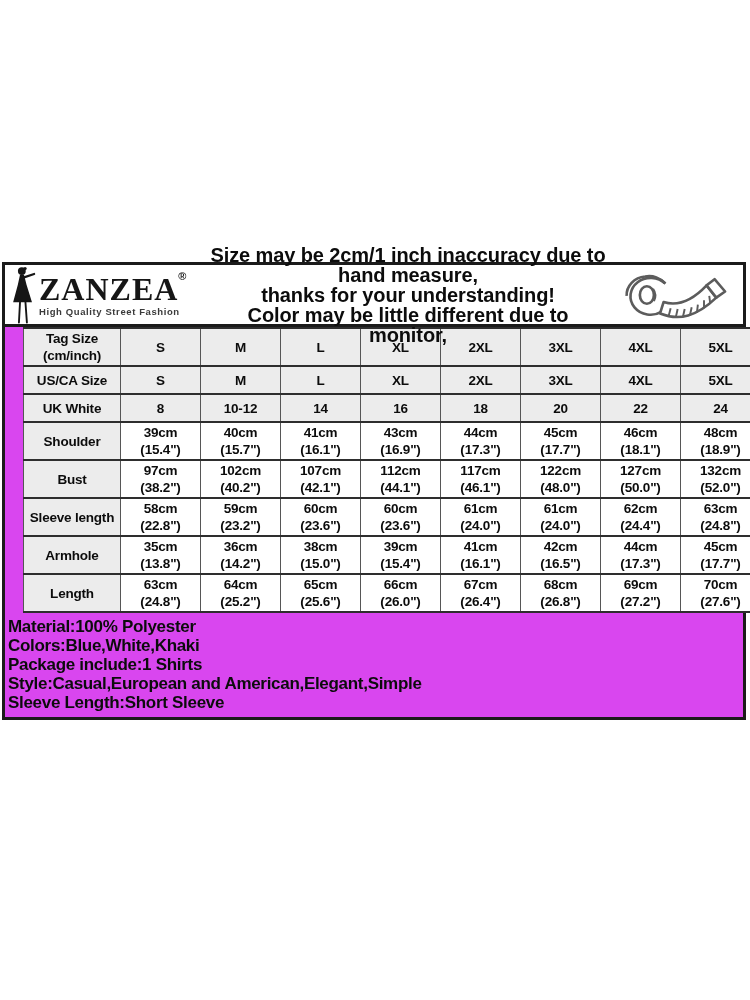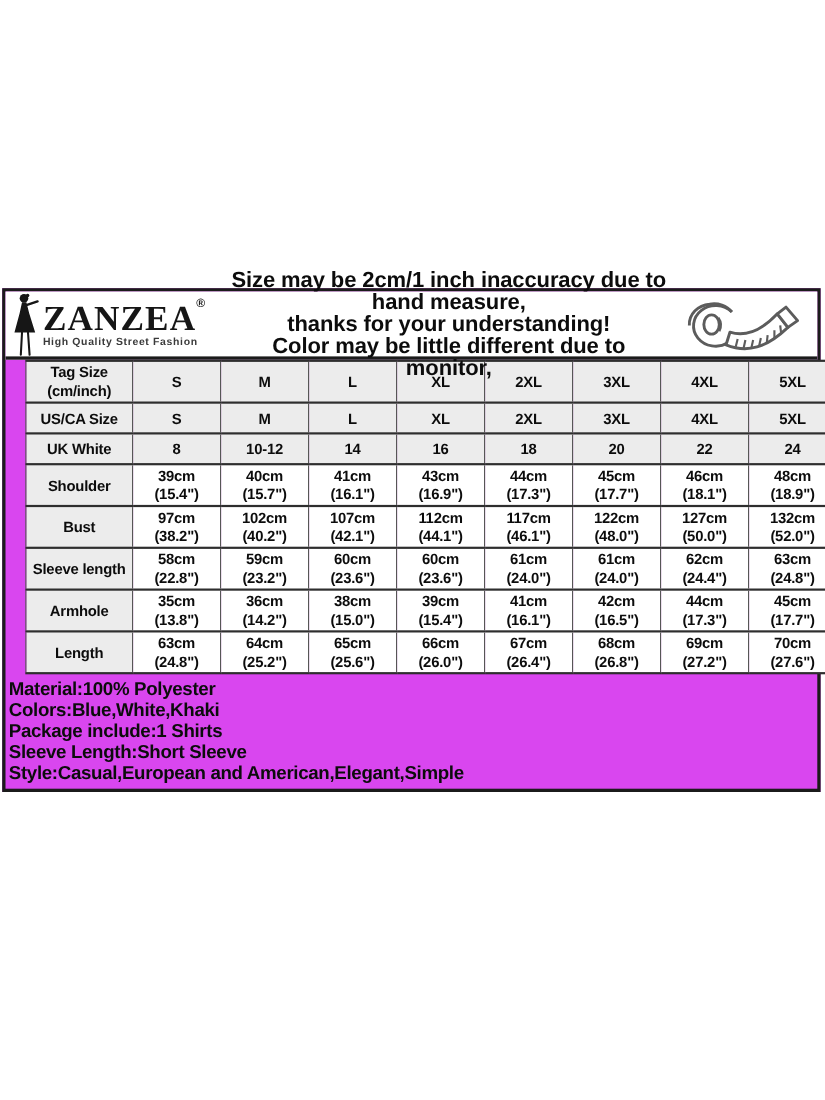--- a/index.html
+++ b/index.html
@@ -394,16 +394,16 @@
             <div class="cell-line">(27.6")</div>
           </td>
         </tr>
       </tbody>
   </table>
 
   <div class="notes">
     <div class="note-line">Material:100% Polyester</div>
     <div class="note-line">Colors:Blue,White,Khaki</div>
     <div class="note-line">Package include:1 Shirts</div>
+    <div class="note-line">Style:Casual,European and American,Elegant,Simple</div>
     <div class="note-line">Sleeve Length:Short Sleeve</div>
-    <div class="note-line">Style:Casual,European and American,Elegant,Simple</div>
   </div>
 </div>
 
 </body></html>

